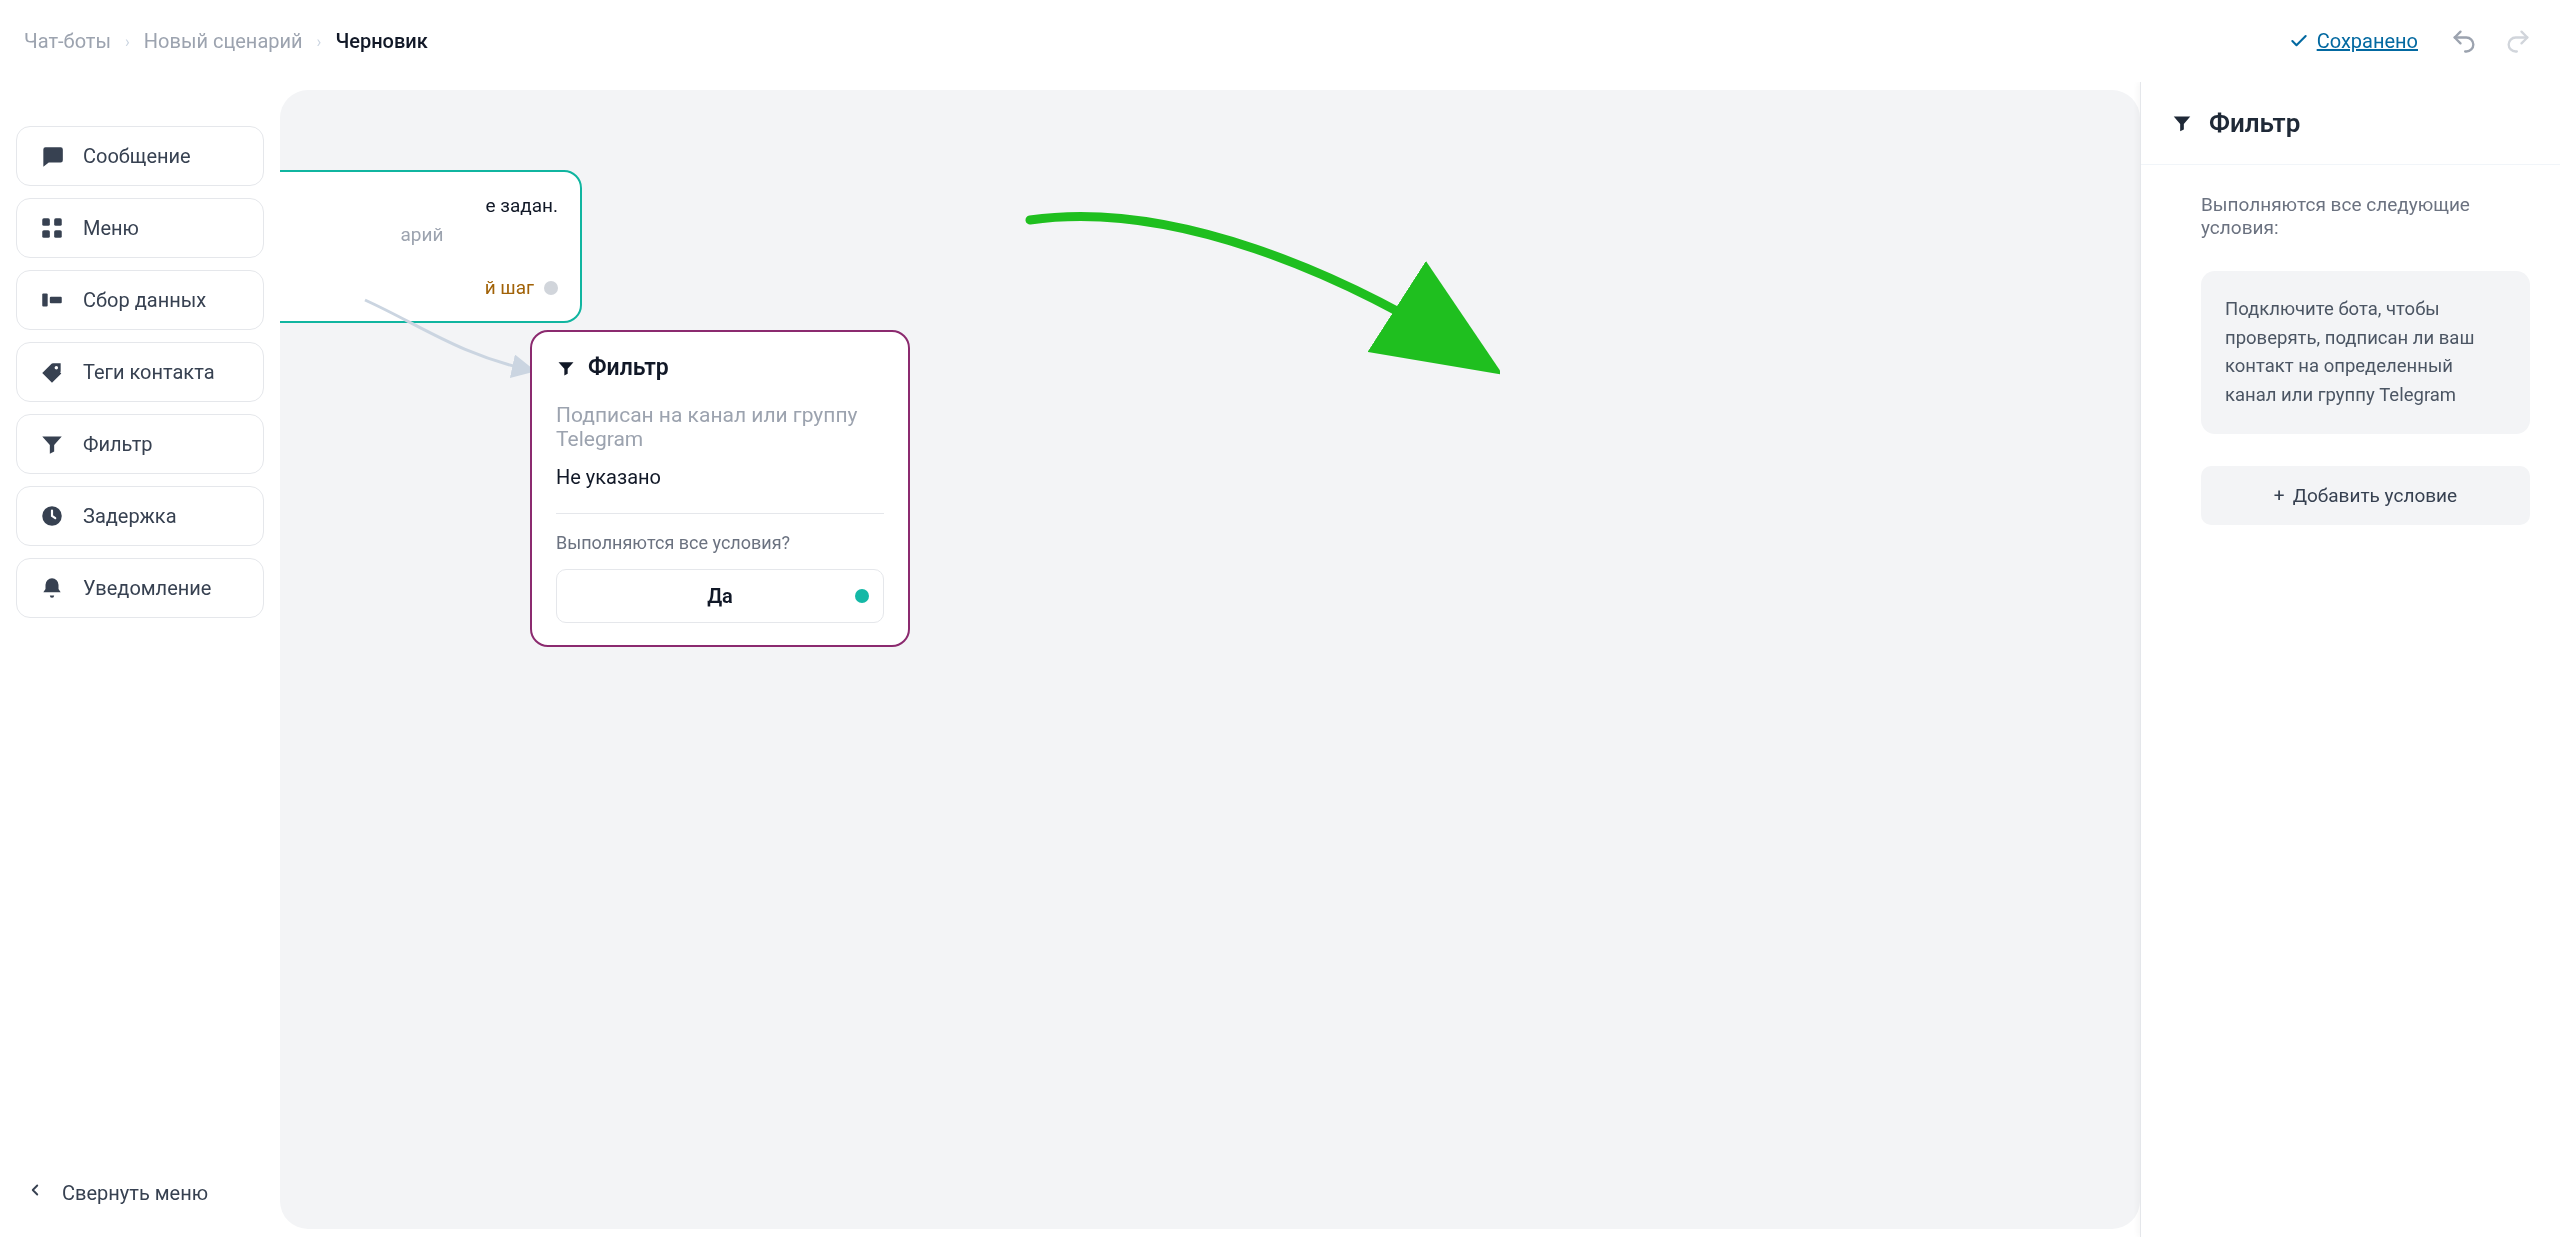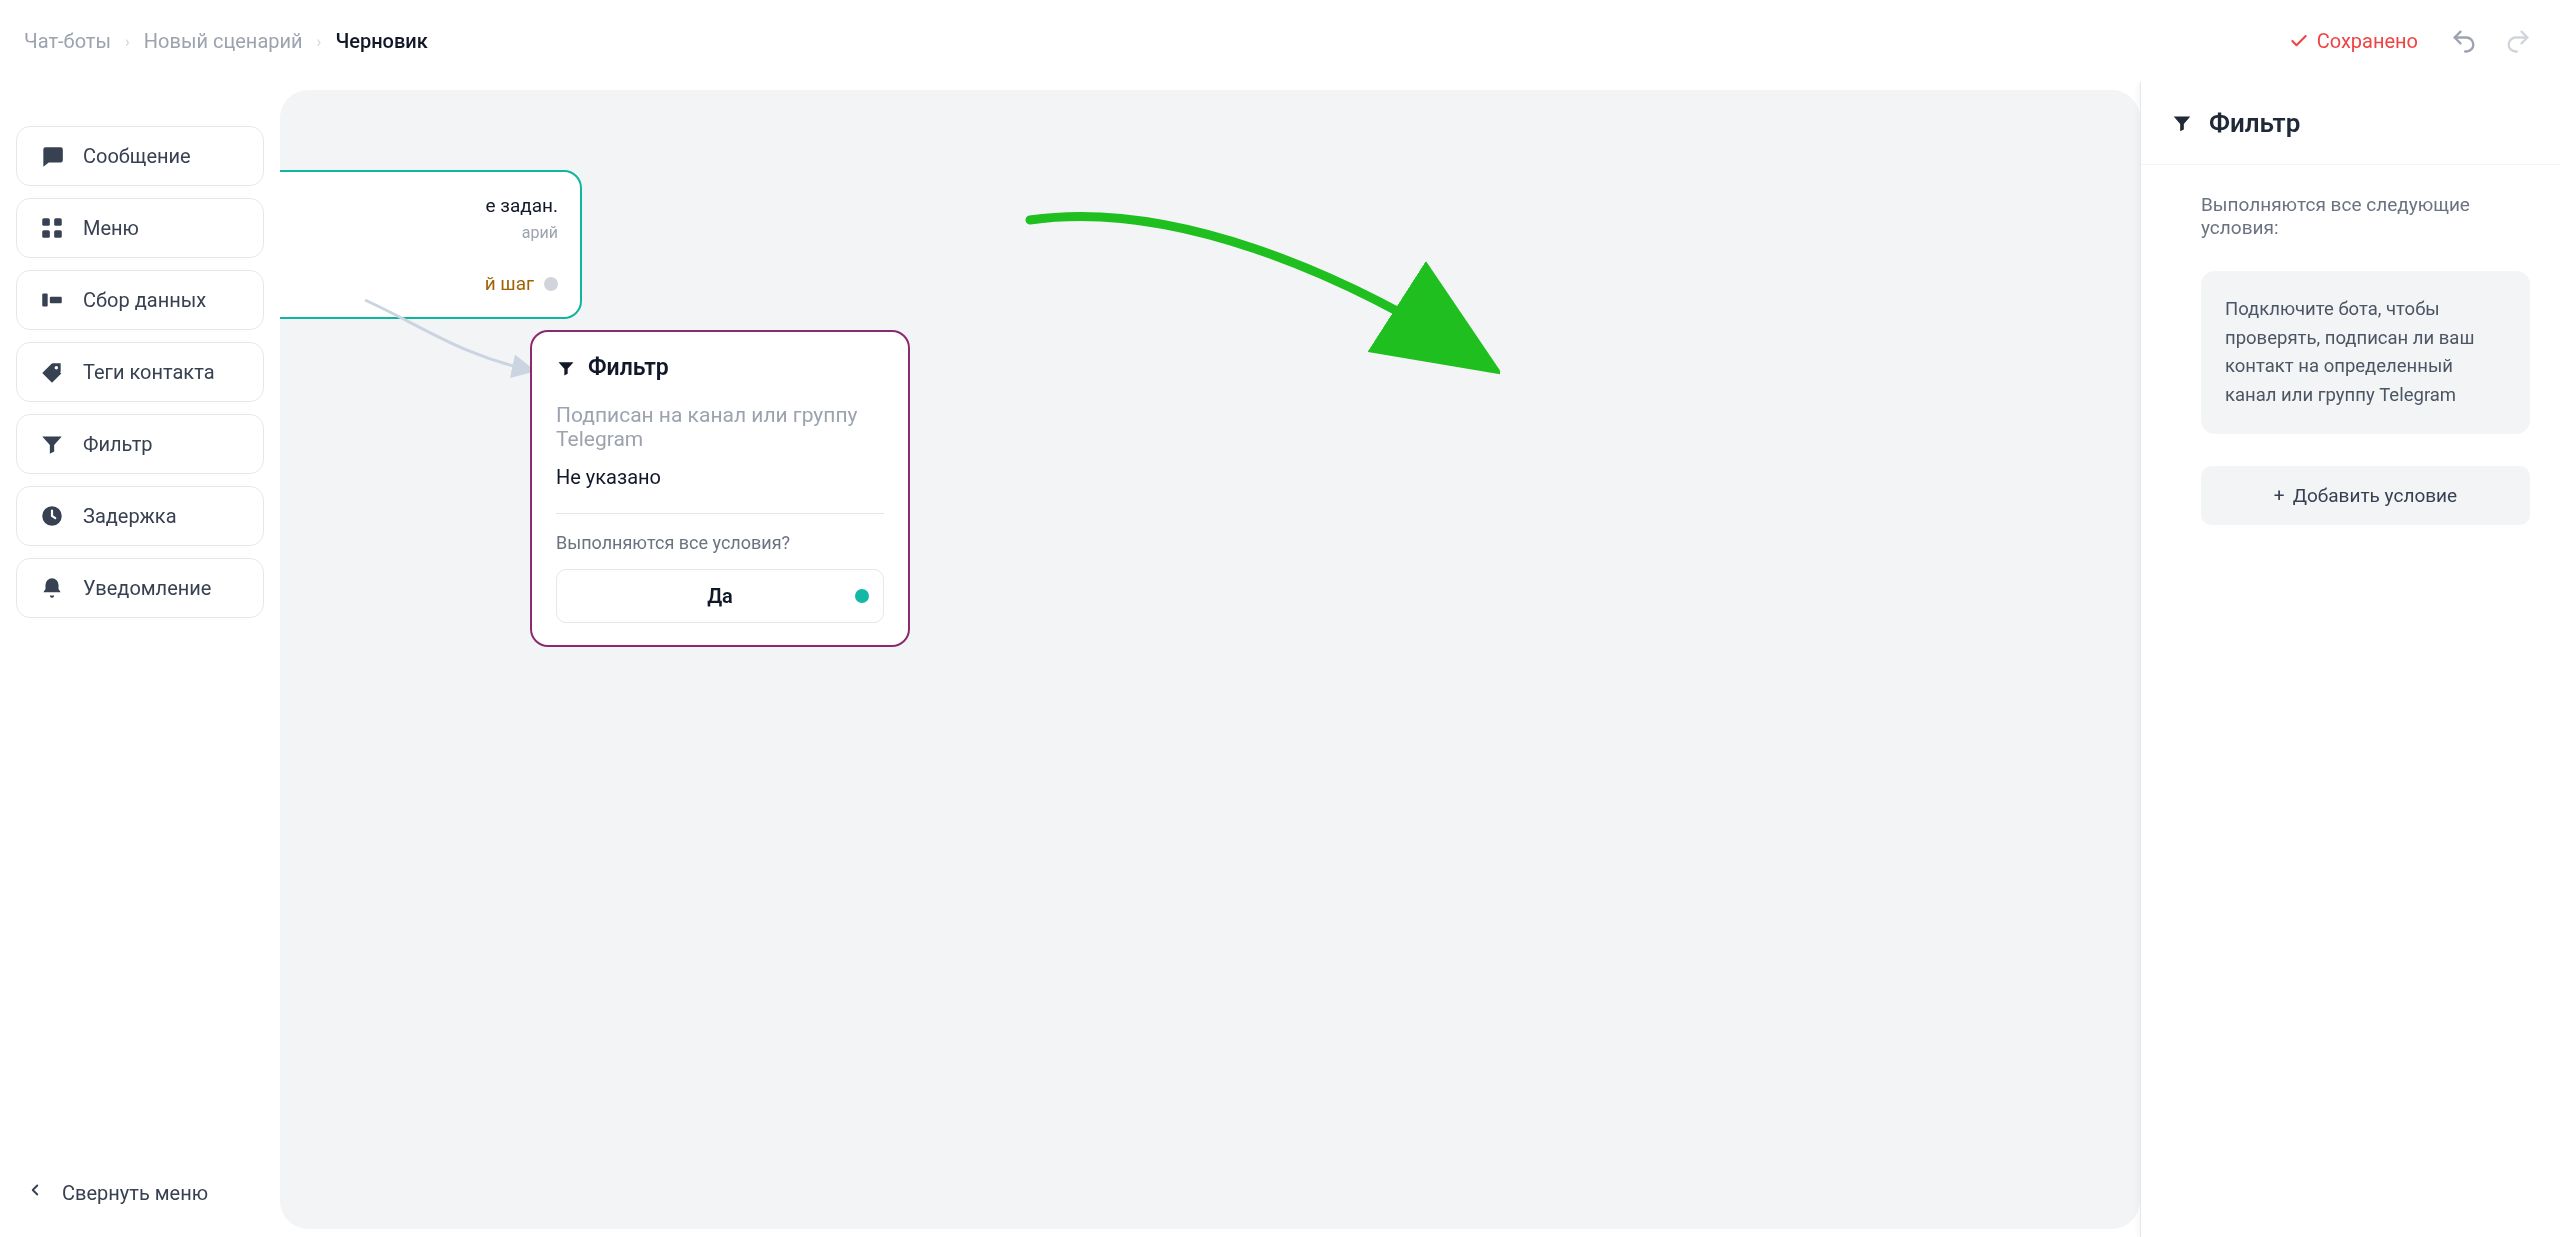--- a/index.html
+++ b/index.html
@@ -6,42 +6,42 @@
   html, body { width: 100%; height: 100%; font-family: -apple-system, BlinkMacSystemFont, "Segoe UI", Roboto, Arial, sans-serif; background: #fff; color: #1f2937; }
   body { display: flex; flex-direction: column; overflow: hidden; }
 
   
   .topbar { height: 82px; display: flex; align-items: center; padding: 0 24px; position: relative; z-index: 20; background: #fff; gap: 48px; }
   .breadcrumb { display: flex; align-items: center; gap: 14px; font-size: 20px; }
   .breadcrumb .crumb { color: #9ca3af; cursor: pointer; }
   .breadcrumb .sep { color: #cbd5e1; font-size: 16px; }
   .breadcrumb .current { color: #111827; font-weight: 500; }
   .top-right { margin-left: auto; display: flex; align-items: center; gap: 28px; }
-  .saved { color: #ef4444; display: flex; align-items: center; gap: 8px; font-size: 20px; }
+  .saved { color: #0369a1; display: flex; align-items: center; gap: 8px; font-size: 20px; text-decoration: underline; }
   .undo-redo { display: flex; gap: 18px; }
   .undo-redo .icon-btn { width: 36px; height: 36px; display: flex; align-items: center; justify-content: center; color: #9ca3af; cursor: pointer; }
   .undo-redo .icon-btn.disabled { color: #d1d5db; cursor: default; }
 
   
   .main { flex: 1; display: flex; min-height: 0; }
 
   
   .left-sidebar { width: 280px; padding: 44px 16px 16px 16px; display: flex; flex-direction: column; gap: 12px; background: #fff; z-index: 5; }
   .left-sidebar .item { display: flex; align-items: center; gap: 18px; padding: 16px 22px; border: 1px solid #e5e7eb; border-radius: 14px; background: #fff; cursor: grab; font-size: 20px; color: #374151; }
   .left-sidebar .item .ic { width: 26px; height: 26px; color: #374151; flex-shrink: 0; }
   .left-sidebar .collapse { margin-top: auto; display: flex; gap: 18px; padding: 16px 10px; color: #374151; font-size: 20px; cursor: pointer; }
 
   
   .canvas-wrap { flex: 1; position: relative; }
   .canvas { position: absolute; inset: 0; background: #f3f4f6; border-radius: 28px; margin: 8px 0 8px 0; overflow: hidden; }
 
   
   .node-trigger { position: absolute; top: 80px; left: -18px; width: 320px; border: 2.5px solid #10b5a0; border-radius: 18px; background: #fff; padding: 22px; }
   .node-trigger .line1 { color: #111827; font-size: 19px; text-align: right; }
-  .node-trigger .line2 { color: #9ca3af; font-size: 16px; text-align: right; margin-top: 6px; }
+  .node-trigger .line2 { color: #9ca3af; font-size: 19px; text-align: center; margin-top: 6px; }
   .node-trigger .line3 { color: #a16207; font-size: 19px; text-align: right; margin-top: 30px; display: flex; align-items: center; justify-content: flex-end; gap: 10px; }
   .node-trigger .dot-grey { width: 14px; height: 14px; border-radius: 50%; background: #d1d5db; display: inline-block; }
 
   
   .node-filter { position: absolute; top: 240px; left: 250px; width: 380px; border: 2.5px solid #8b2a6f; border-radius: 18px; background: #fff; padding: 22px 24px; }
   .node-filter .title { display: flex; align-items: center; gap: 12px; font-size: 23px; font-weight: 600; color: #111827; }
   .node-filter .sub { color: #9ca3af; font-size: 21px; margin-top: 22px; }
   .node-filter .val { color: #111827; font-size: 20px; margin-top: 14px; }
   .node-filter hr { border: none; border-top: 1px solid #e5e7eb; margin: 24px 0 18px; }
   .node-filter .q { color: #6b7280; font-size: 18px; }

